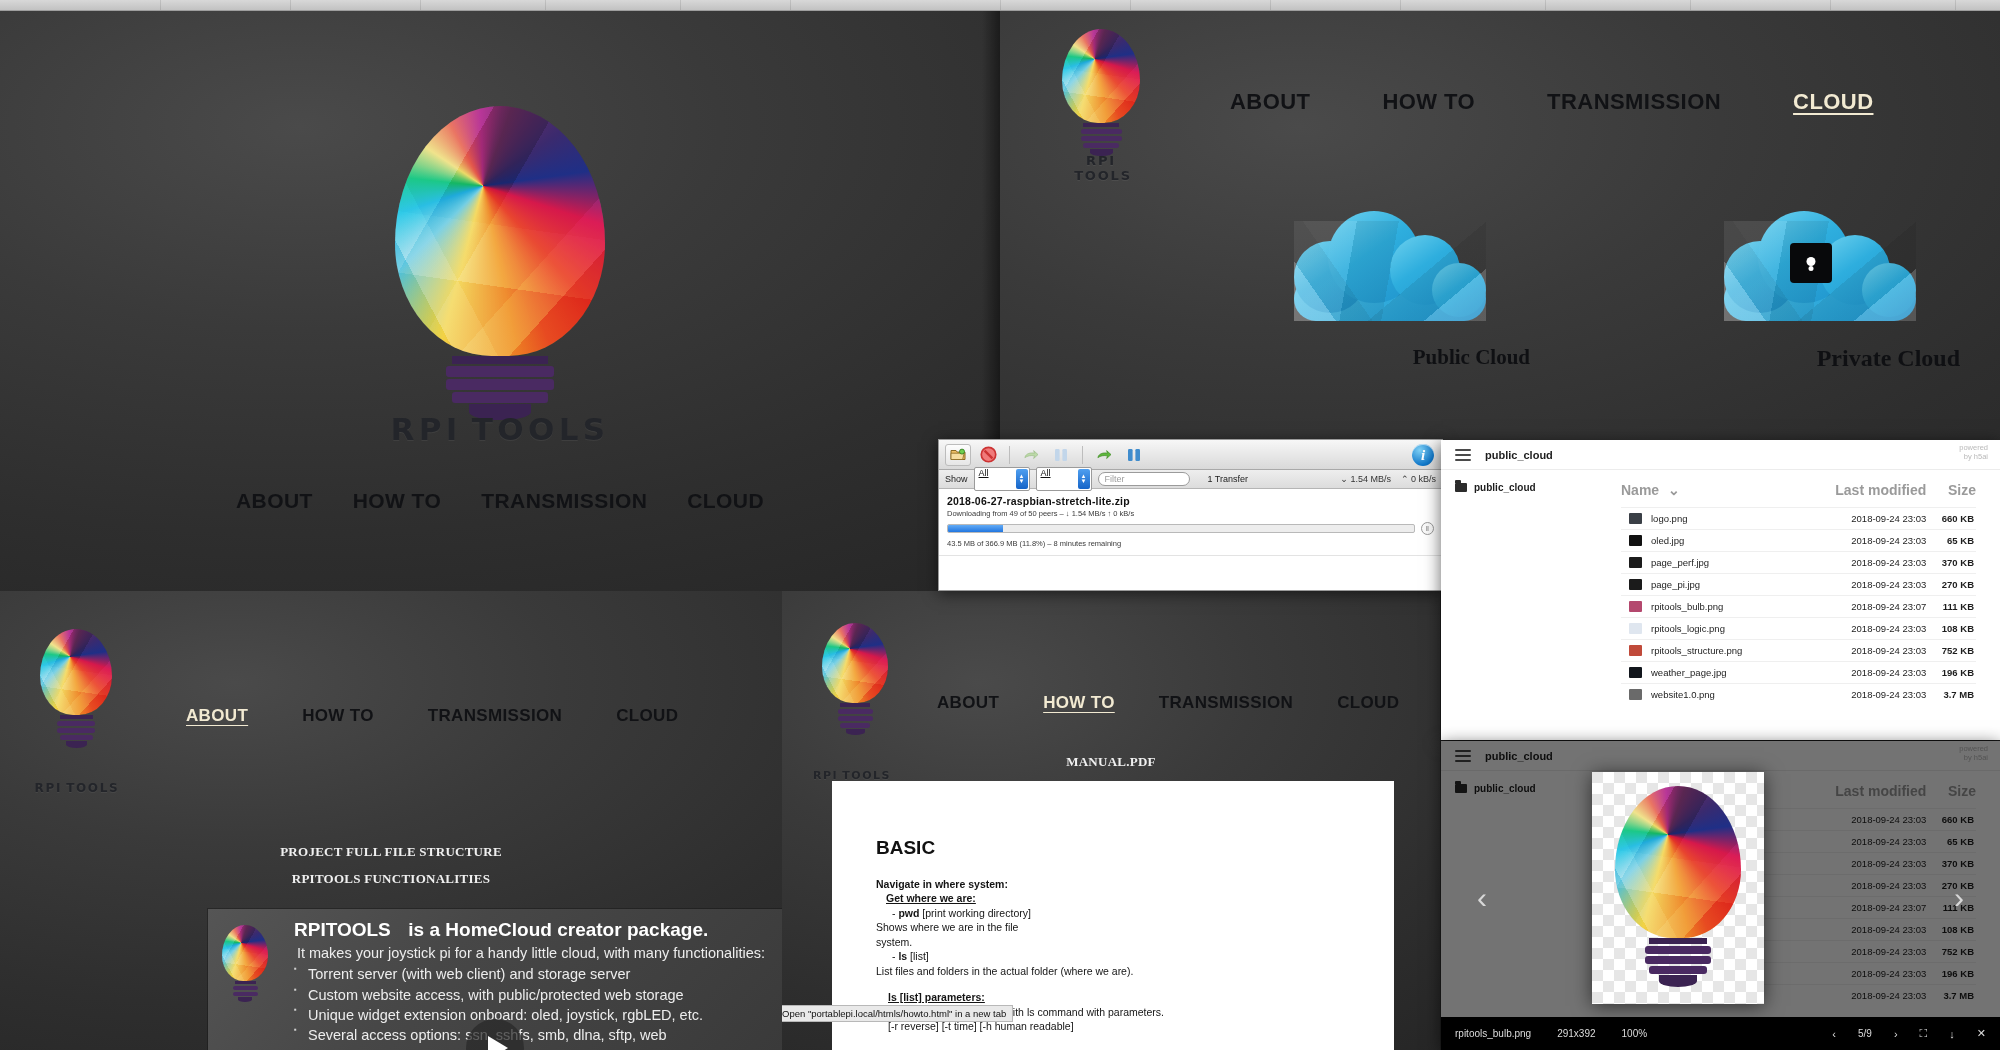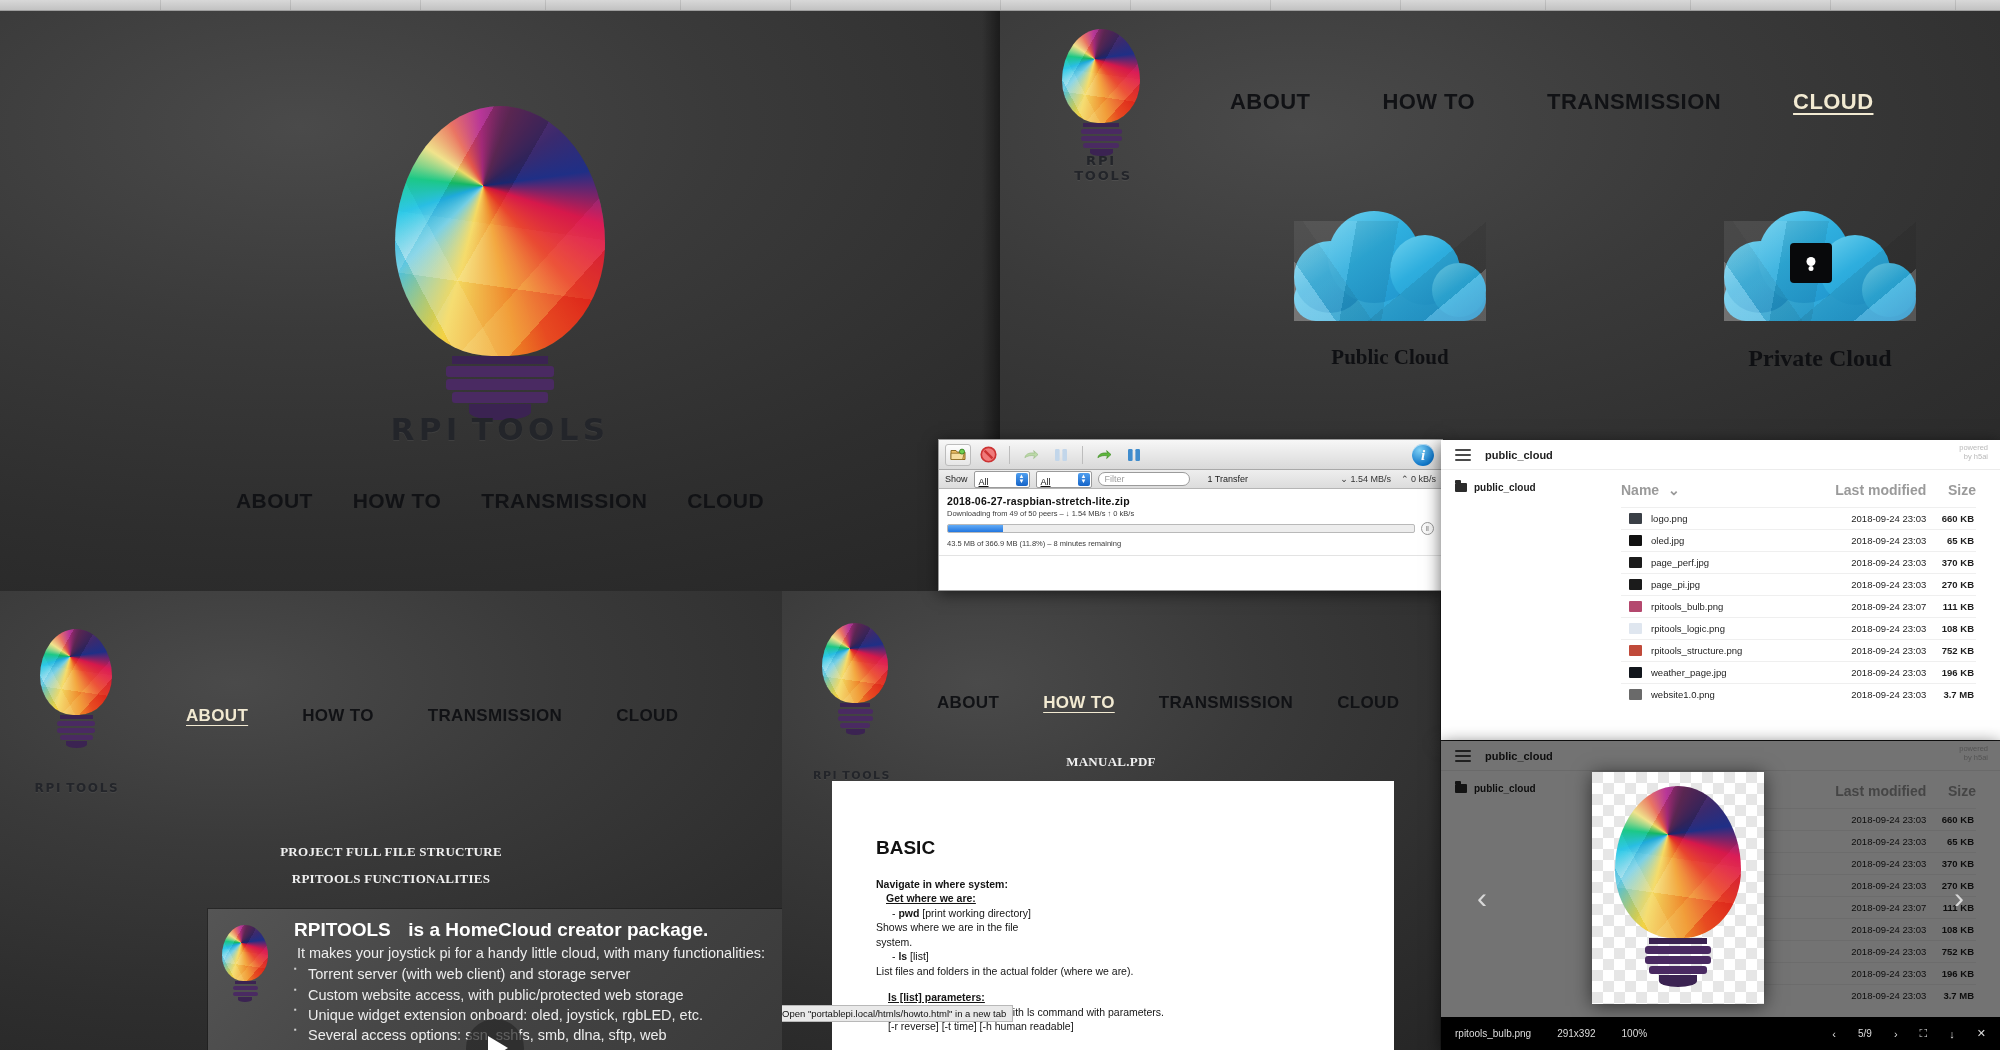--- a/index.html
+++ b/index.html
@@ -75,21 +75,21 @@
   }
   .cloud .facets {
     position: absolute; inset: 0;
     background:
       linear-gradient(55deg, rgba(255,255,255,.22) 0 16%, rgba(0,0,0,.06) 16% 30%, rgba(0,0,0,0) 30%),
       linear-gradient(-40deg, rgba(255,255,255,.18) 0 20%, rgba(0,0,0,.08) 20% 38%, rgba(0,0,0,0) 38%),
       linear-gradient(100deg, rgba(255,255,255,.10) 0 30%, rgba(0,0,0,.07) 30% 50%, rgba(0,0,0,0) 50%);
     pointer-events:none;
   }
   .cloud-label {
-    text-align:center; font-family:"Liberation Serif", serif;
+    text-align:right; font-family:"Liberation Serif", serif;
     font-weight:700; color:#0f1013;
   }
   .lock { position:absolute; background:#08090b; border-radius:4px; }
   .lock::before{
     content:""; position:absolute; left:50%; transform:translateX(-50%);
     border:7px solid #08090b; border-bottom:none; background:transparent;
   }
   .lock::after{
     content:""; position:absolute; left:50%; top:34%; transform:translateX(-50%);
     width:9px; height:9px; border-radius:50%;
@@ -115,22 +115,22 @@
     background: radial-gradient(circle at 35% 28%, #7fd0f5, #1077c9 70%, #0a5796);
     color:#fff; font-family:"Liberation Serif", serif; font-style:italic; font-weight:700;
     font-size:15px; display:flex; align-items:center; justify-content:center;
     box-shadow: inset 0 1px 0 rgba(255,255,255,.6);
   }
   #transmission .filt{
     height:19px; display:flex; align-items:center; gap:6px; padding:0 6px; font-size:9px; color:#222;
     background: linear-gradient(#eeeeee,#dcdcdc); border-bottom:1px solid #b5b5b5;
   }
   .mini-select{
-    position:relative; height:17px; background:#fff; border:1px solid #9b9b9b; border-radius:2px;
-    font-size:9px; color:#111; padding:0 16px 0 4px; display:flex; align-items:flex-end;text-decoration:underline;
+    position:relative; height:24px; background:#fff; border:1px solid #9b9b9b; border-radius:2px;
+    font-size:9px; color:#111; padding:0 16px 0 4px; display:flex; align-items:flex-start;text-decoration:underline;
   }
   .mini-select .stepper{
     position:absolute; right:1px; top:1px; bottom:1px; width:12px; border-radius:2px;
     background: linear-gradient(#4f9ff0,#1564c8); color:#fff; font-size:6px; line-height:5px;
     display:flex; flex-direction:column; align-items:center; justify-content:center;
   }
   .filter-box{
     height:14px; width:92px; background:#fff; border:1px solid #9b9b9b; border-radius:7px;
     font-size:9px; color:#9d9d9d; padding:0 6px; display:flex; align-items:center;
   }

